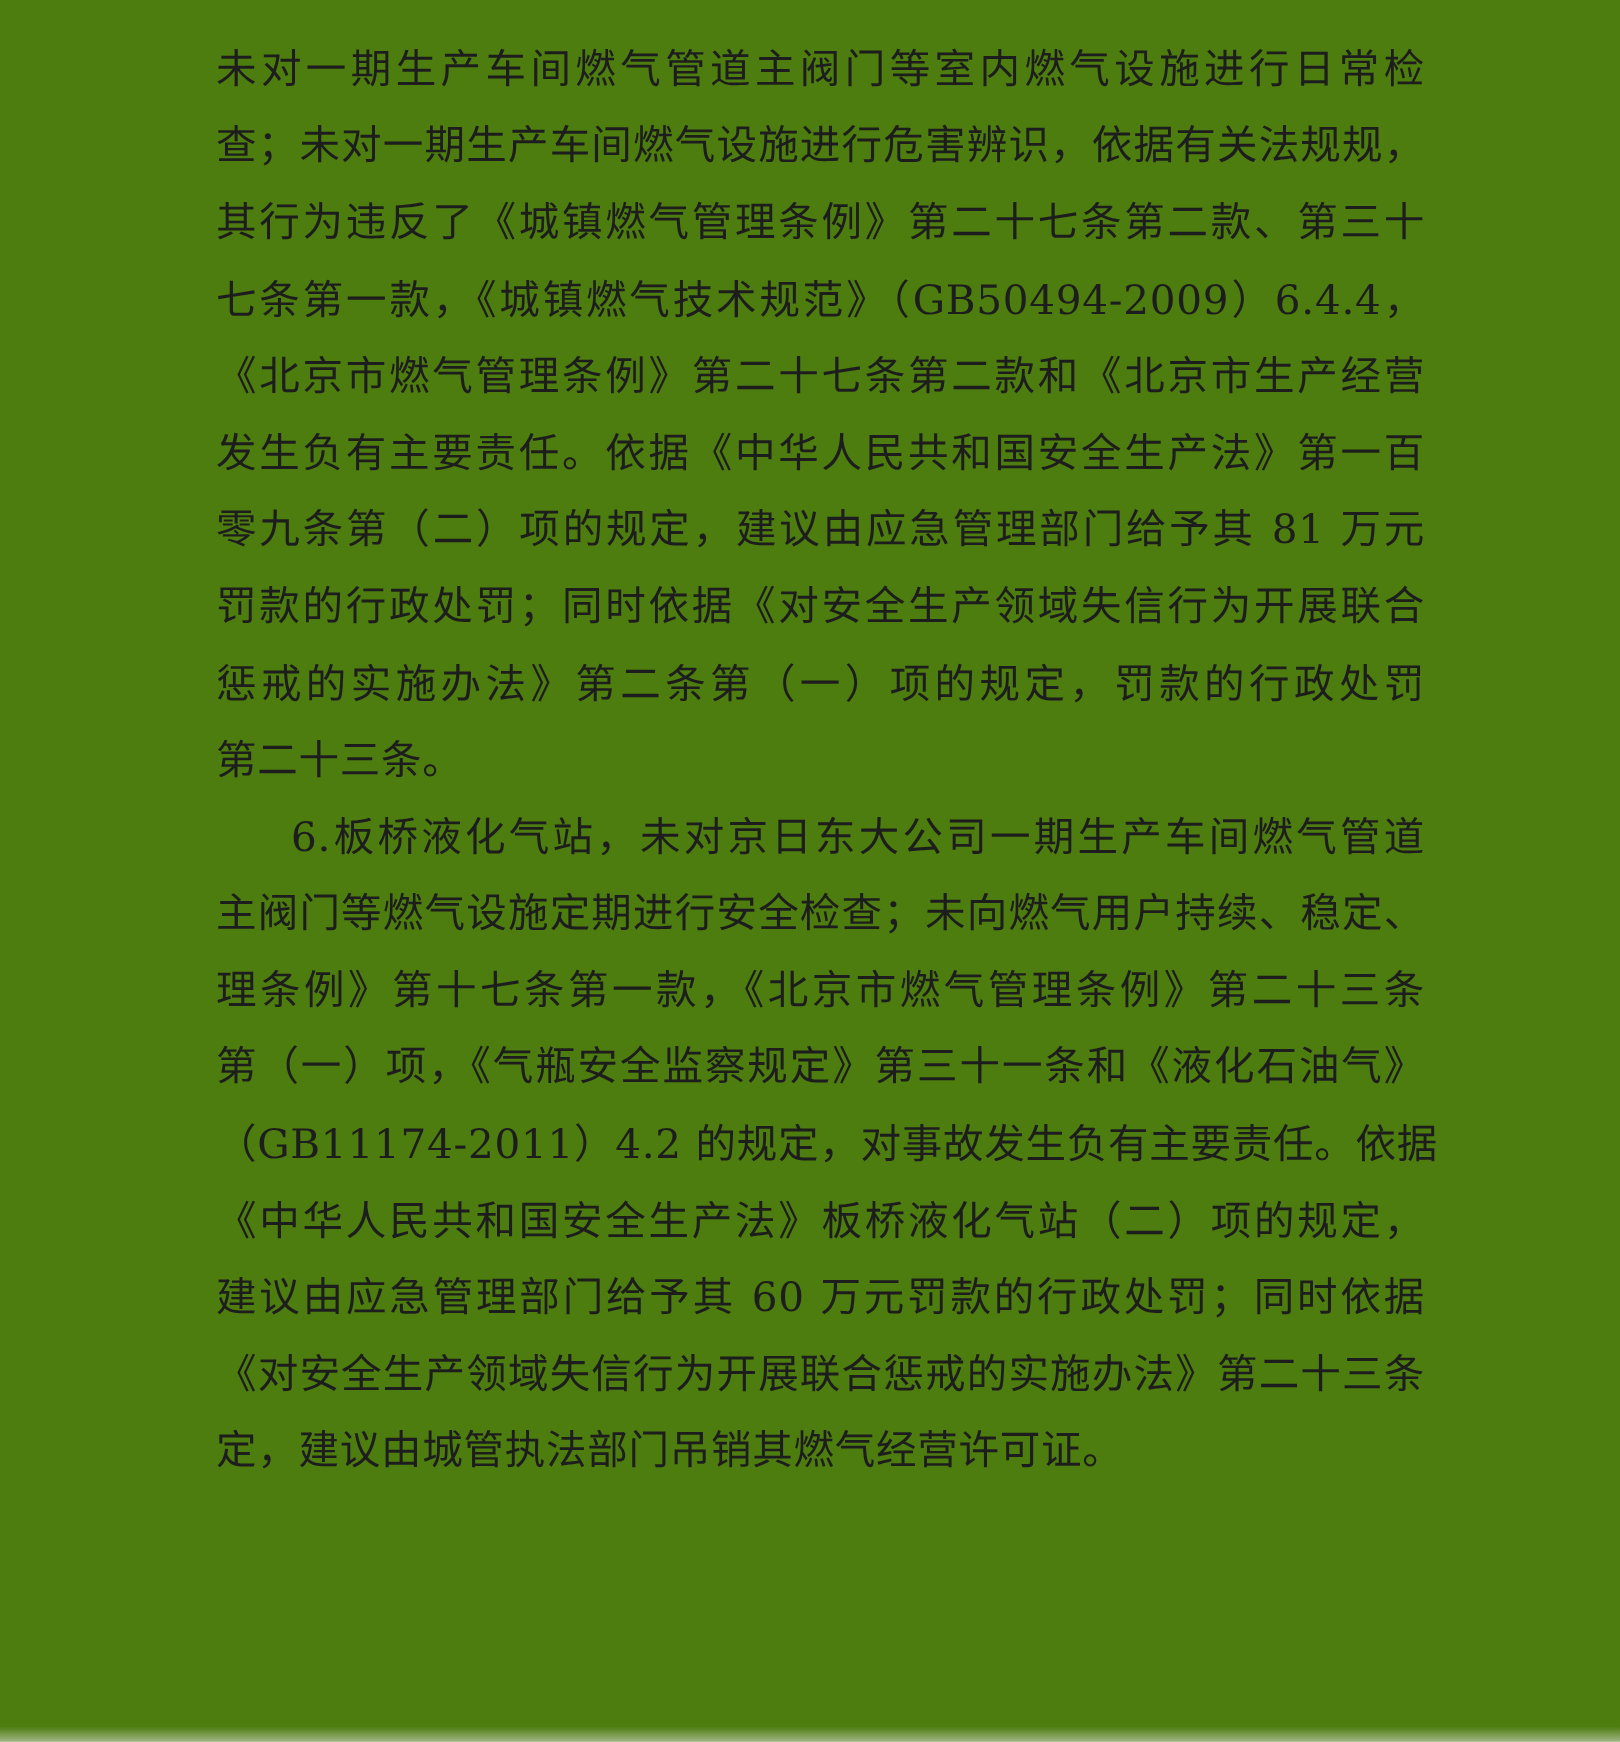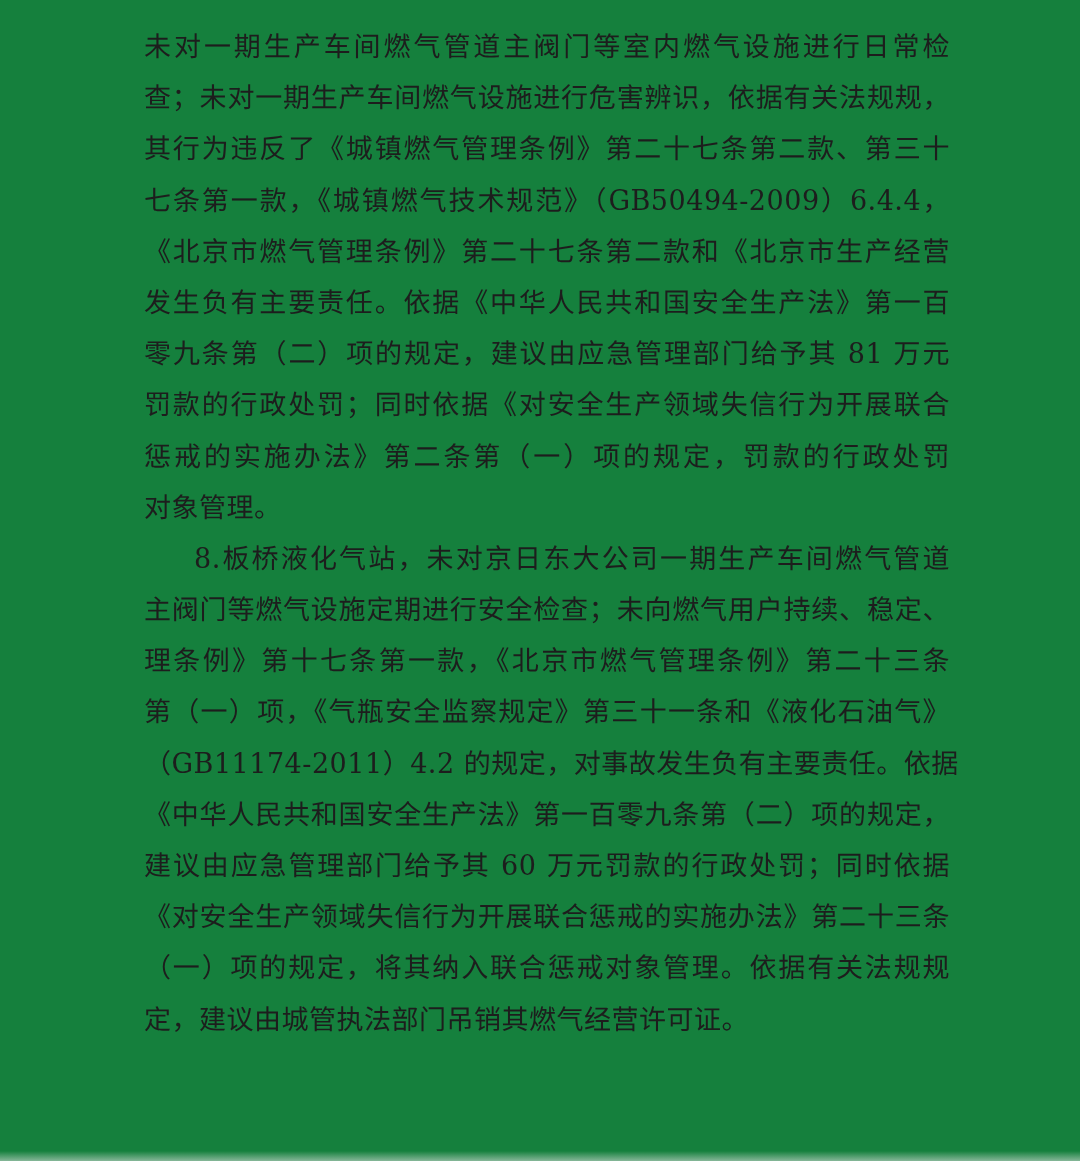--- a/index.html
+++ b/index.html
@@ -5,21 +5,21 @@
   html, body {
     margin: 0;
     padding: 0;
     background: #f3f3f3;
   }
   .page {
     position: relative;
     width: 1080px;
     height: 1161px;
     margin: 0 auto;
-    background: #15803d;
+    background: #4d7c0f;
     overflow: hidden;
   }
   .doc-body {
     position: absolute;
     left: 144px;
     top: 21px;
     width: 806px;
     font-family: "DejaVu Serif", "Liberation Serif", serif;
     font-size: 27px;
     font-weight: 400;
@@ -65,29 +65,28 @@
       <div class="paragraph">
         <div class="line">未对一期生产车间燃气管道主阀门等室内燃气设施进行日常检</div>
         <div class="line">查；未对一期生产车间燃气设施进行危害辨识，依据有关法规规，</div>
         <div class="line">其行为违反了《城镇燃气管理条例》第二十七条第二款、第三十</div>
         <div class="line">七条第一款，《城镇燃气技术规范》（GB50494-2009）6.4.4，</div>
         <div class="line">《北京市燃气管理条例》第二十七条第二款和《北京市生产经营</div>
         <div class="line">发生负有主要责任。依据《中华人民共和国安全生产法》第一百</div>
         <div class="line">零九条第（二）项的规定，建议由应急管理部门给予其 81 万元</div>
         <div class="line">罚款的行政处罚；同时依据《对安全生产领域失信行为开展联合</div>
         <div class="line">惩戒的实施办法》第二条第（一）项的规定，罚款的行政处罚</div>
-        <div class="line para-last">对象管理。</div>
+        <div class="line para-last">第二十三条。</div>
       </div>
       <div class="paragraph">
-        <div class="line indent">8.板桥液化气站，未对京日东大公司一期生产车间燃气管道</div>
+        <div class="line indent">6.板桥液化气站，未对京日东大公司一期生产车间燃气管道</div>
         <div class="line">主阀门等燃气设施定期进行安全检查；未向燃气用户持续、稳定、</div>
         <div class="line">理条例》第十七条第一款，《北京市燃气管理条例》第二十三条</div>
         <div class="line">第（一）项，《气瓶安全监察规定》第三十一条和《液化石油气》</div>
         <div class="line">（GB11174-2011）4.2 的规定，对事故发生负有主要责任。依据</div>
-        <div class="line">《中华人民共和国安全生产法》第一百零九条第（二）项的规定，</div>
+        <div class="line">《中华人民共和国安全生产法》板桥液化气站（二）项的规定，</div>
         <div class="line">建议由应急管理部门给予其 60 万元罚款的行政处罚；同时依据</div>
         <div class="line">《对安全生产领域失信行为开展联合惩戒的实施办法》第二十三条</div>
-        <div class="line">（一）项的规定，将其纳入联合惩戒对象管理。依据有关法规规</div>
         <div class="line para-last">定，建议由城管执法部门吊销其燃气经营许可证。</div>
       </div>
     </div>
   <div class="scan-edge"></div>
 </div>
 
 </body></html>

